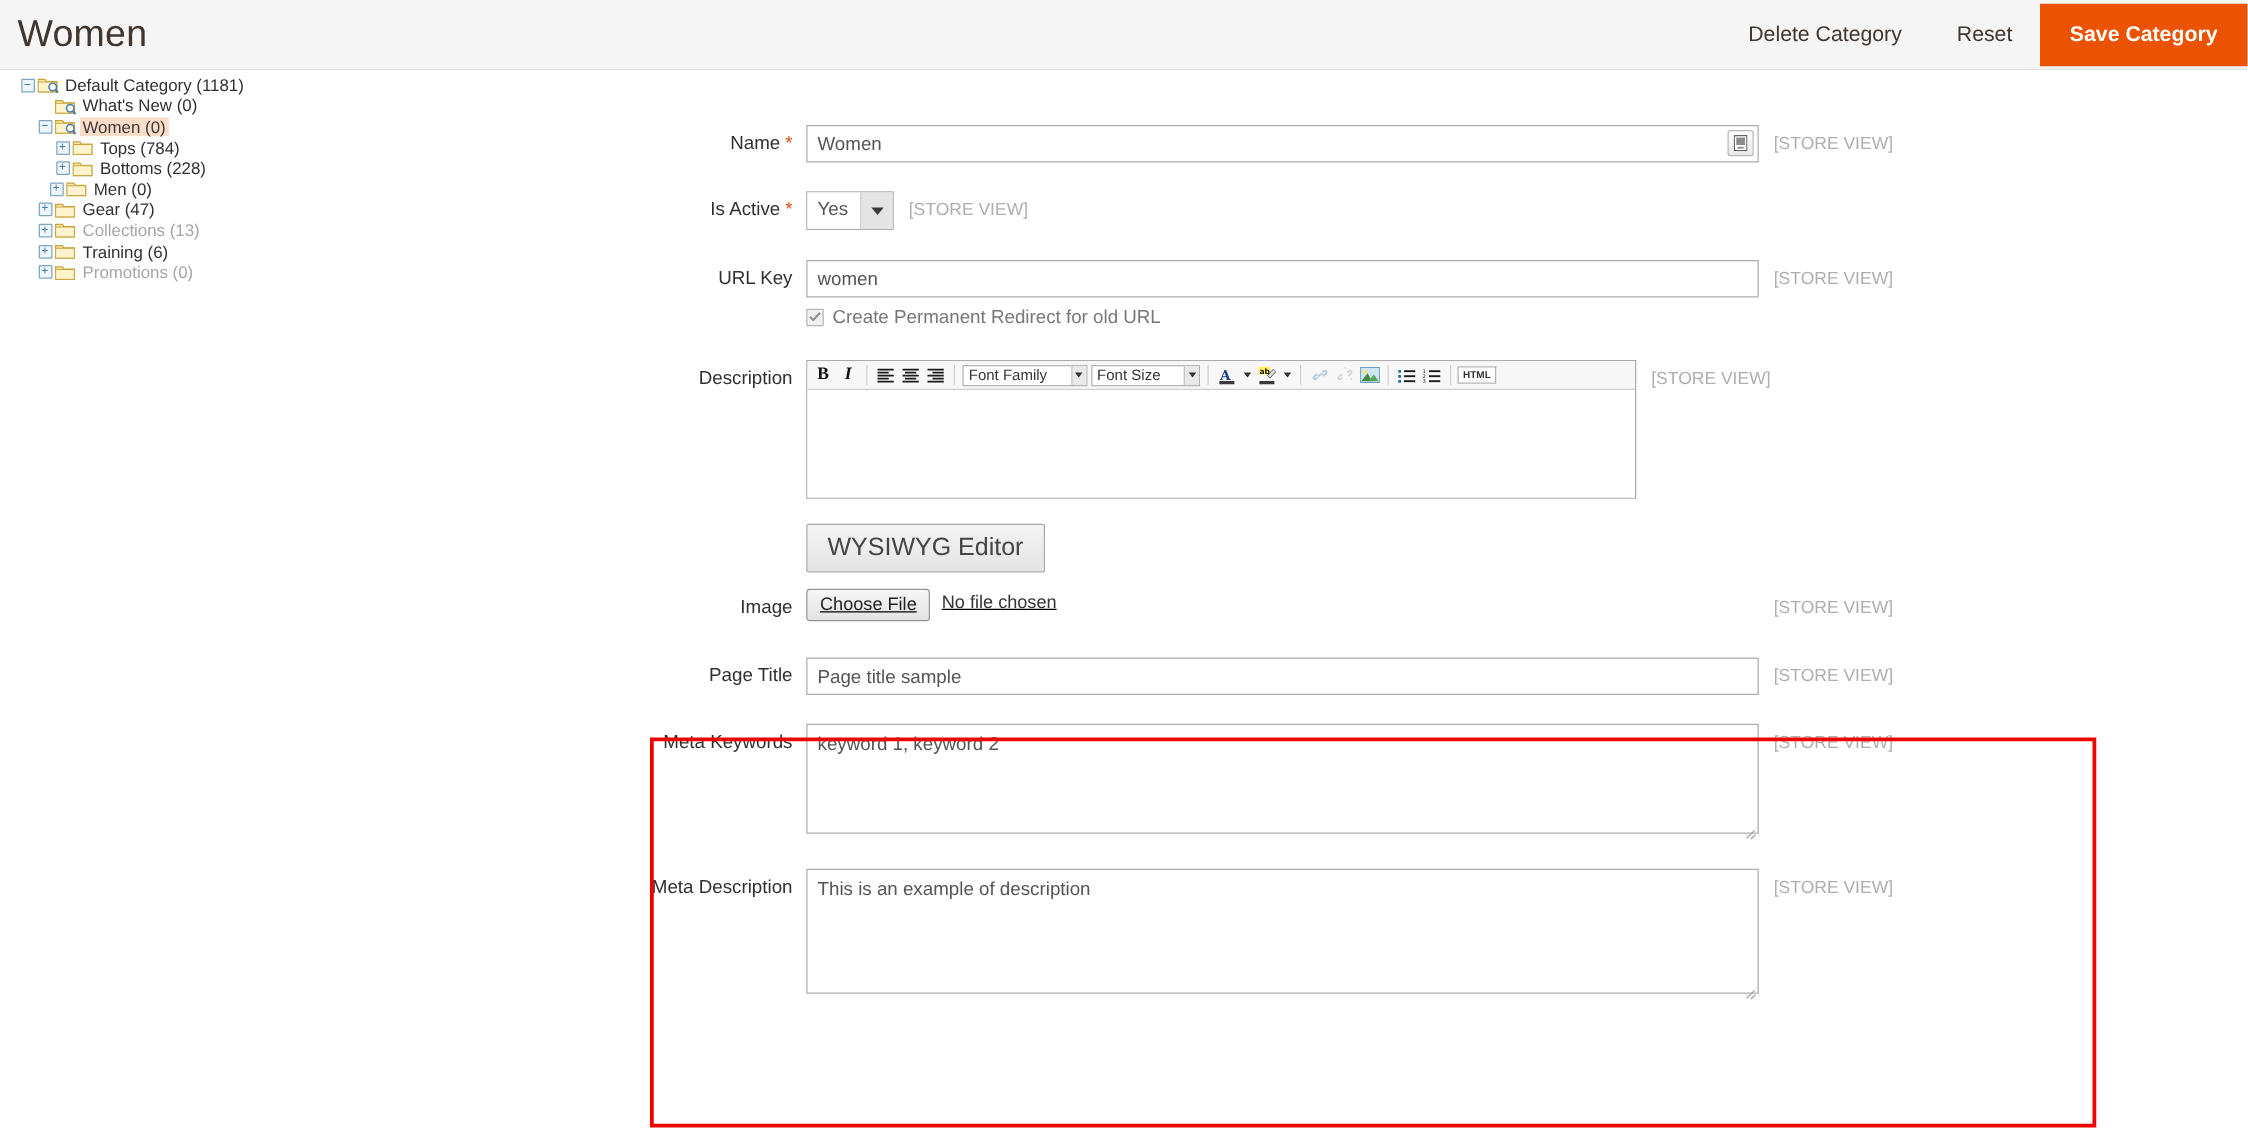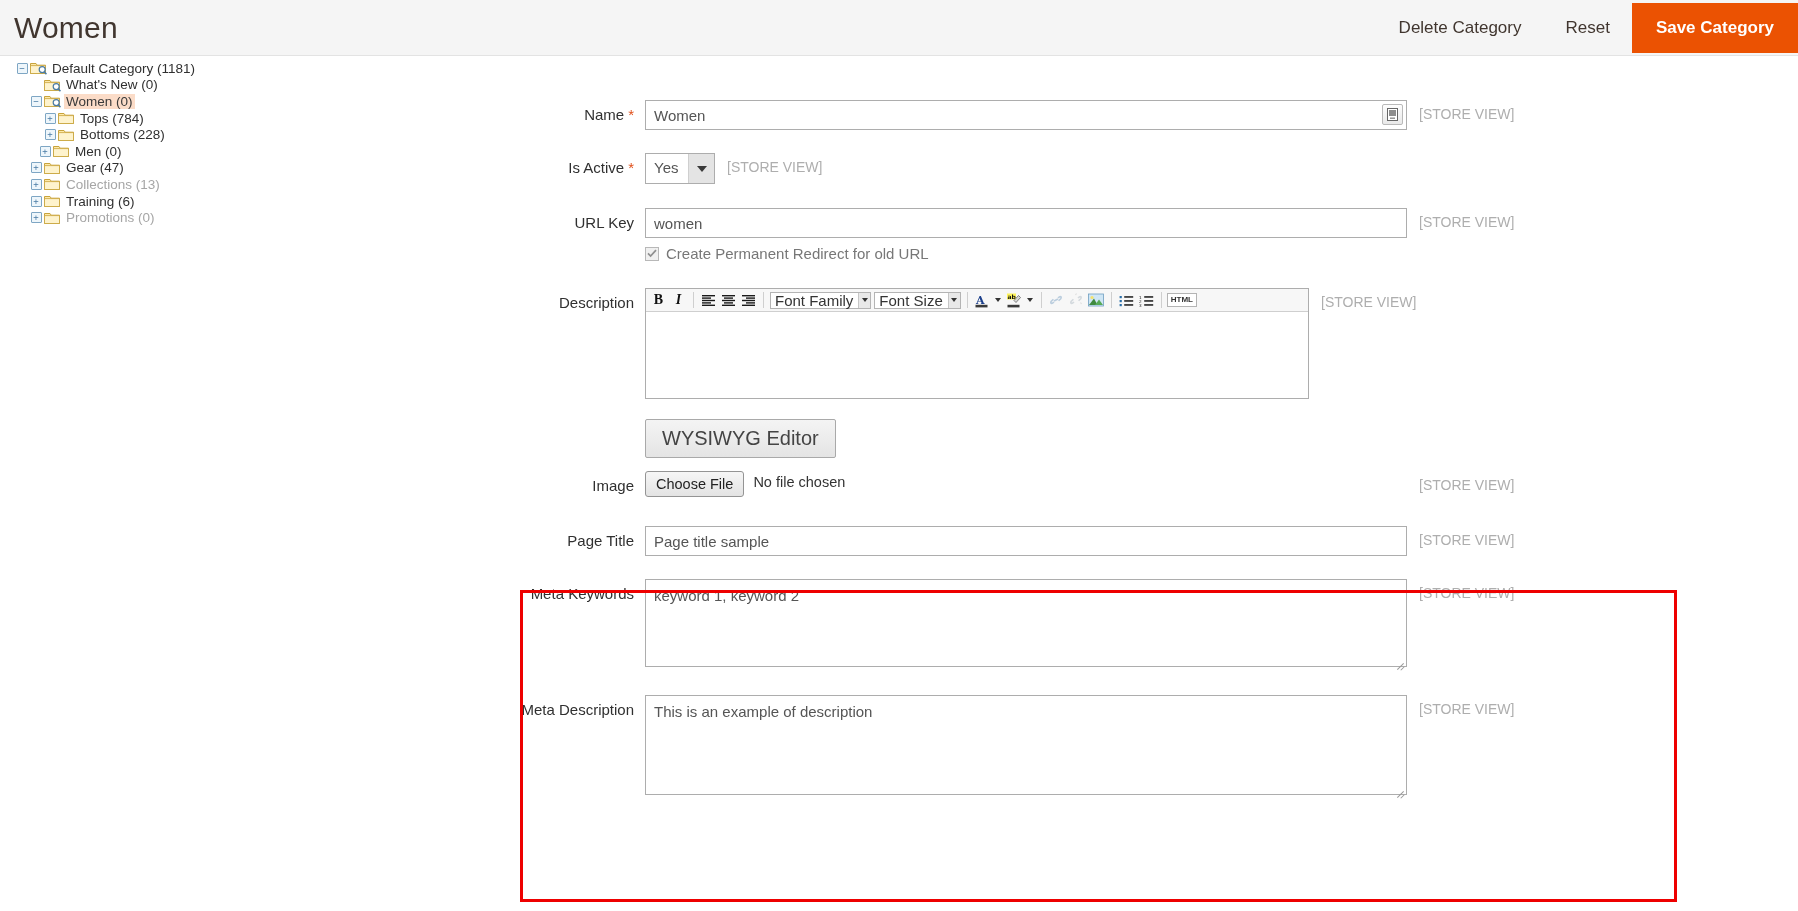--- a/index.html
+++ b/index.html
@@ -248,21 +248,21 @@
   .tb-i { font-family: "Liberation Serif", serif; font-style: italic; font-weight:bold; font-size: 14px; color: #111; }
   .tb-select {
     display: inline-flex;
     border: 1px solid #b4b4b4;
     background: #fff;
     height: 17px;
     align-items: center;
     margin: 0 1px;
     cursor: pointer;
   }
-  .tb-select .lbl { font-size: 15px; color: #333; padding: 0 5px 0 4px; white-space: nowrap; }
+  .tb-select .lbl { font-size: 12px; color: #333; padding: 0 19px 0 4px; white-space: nowrap; }
   .tb-select .arw {
     width: 12px; height: 15px; background:#e9e9e9;
     border-left: 1px solid #c6c6c6;
     display:flex; align-items:center; justify-content:center;
   }
   .tb-select .arw i {
     width:0;height:0;border-left:3px solid transparent;border-right:3px solid transparent;border-top:4px solid #333;
   }
   .tb-mini-arw {
     width: 11px; height:19px; display:inline-flex; align-items:center; justify-content:center; cursor:pointer;
@@ -603,21 +603,21 @@
       </div>
       <div style="margin-top:20px;">
         <button class="btn-gray">WYSIWYG Editor</button>
       </div>
     </div>
     <div class="scope-note">[STORE VIEW]</div>
   </div>
 
   <div class="field-row" style="left:430px; top:415px;">
     <div class="field-label">Image</div>
-    <div class="field-control" style="display:flex; align-items:flex-start; width:762px;">
+    <div class="field-control" style="display:flex; align-items:flex-start; width:762px;text-decoration:underline;">
       <button class="file-btn">Choose File</button>
       <span class="file-name">No file chosen</span>
     </div>
     <div class="scope-note">[STORE VIEW]</div>
   </div>
 
   <div class="field-row" style="left:430px; top:470px;">
     <div class="field-label">Page Title</div>
     <div class="field-control">
       <input class="text-input" style="width: 762px;" value="Page title sample">

